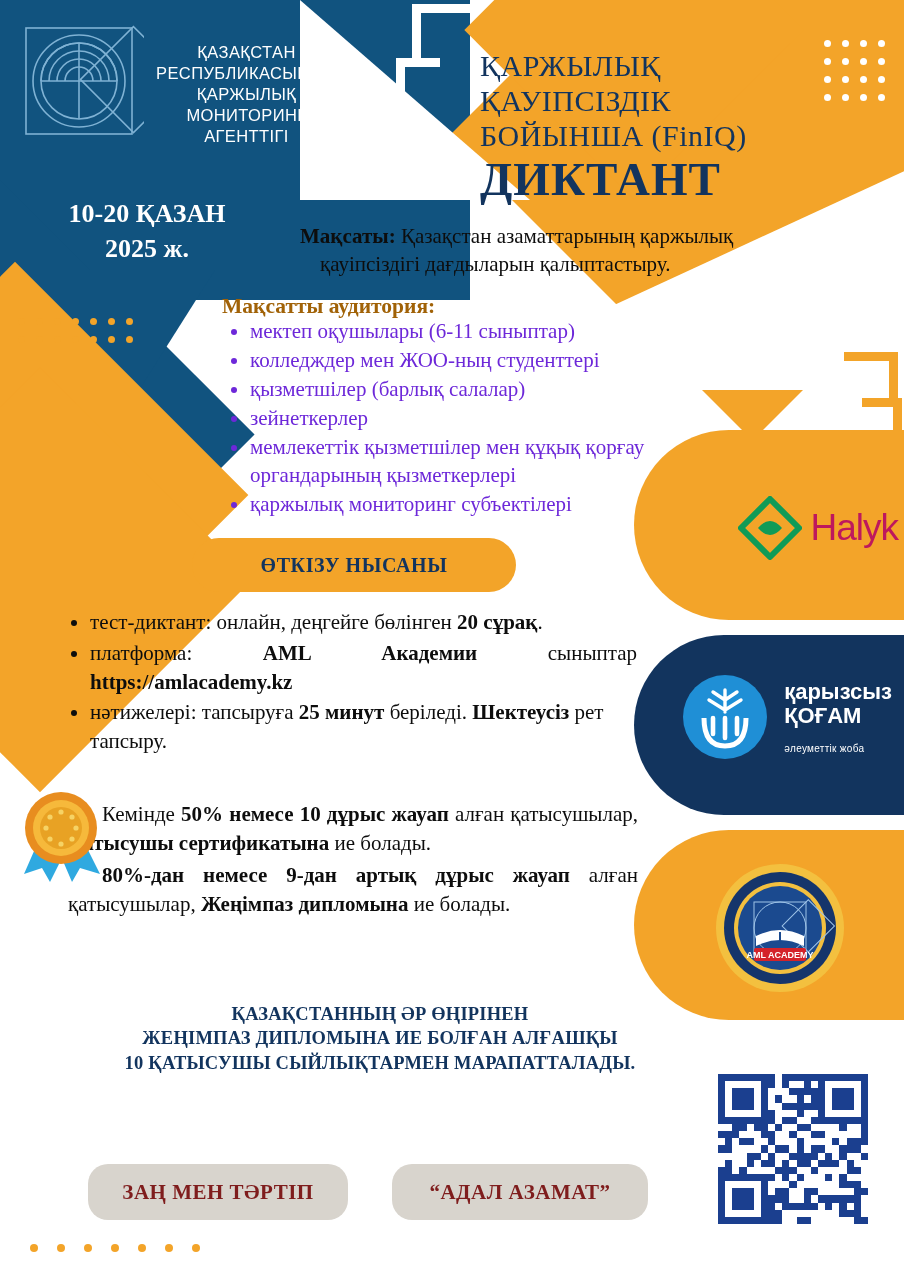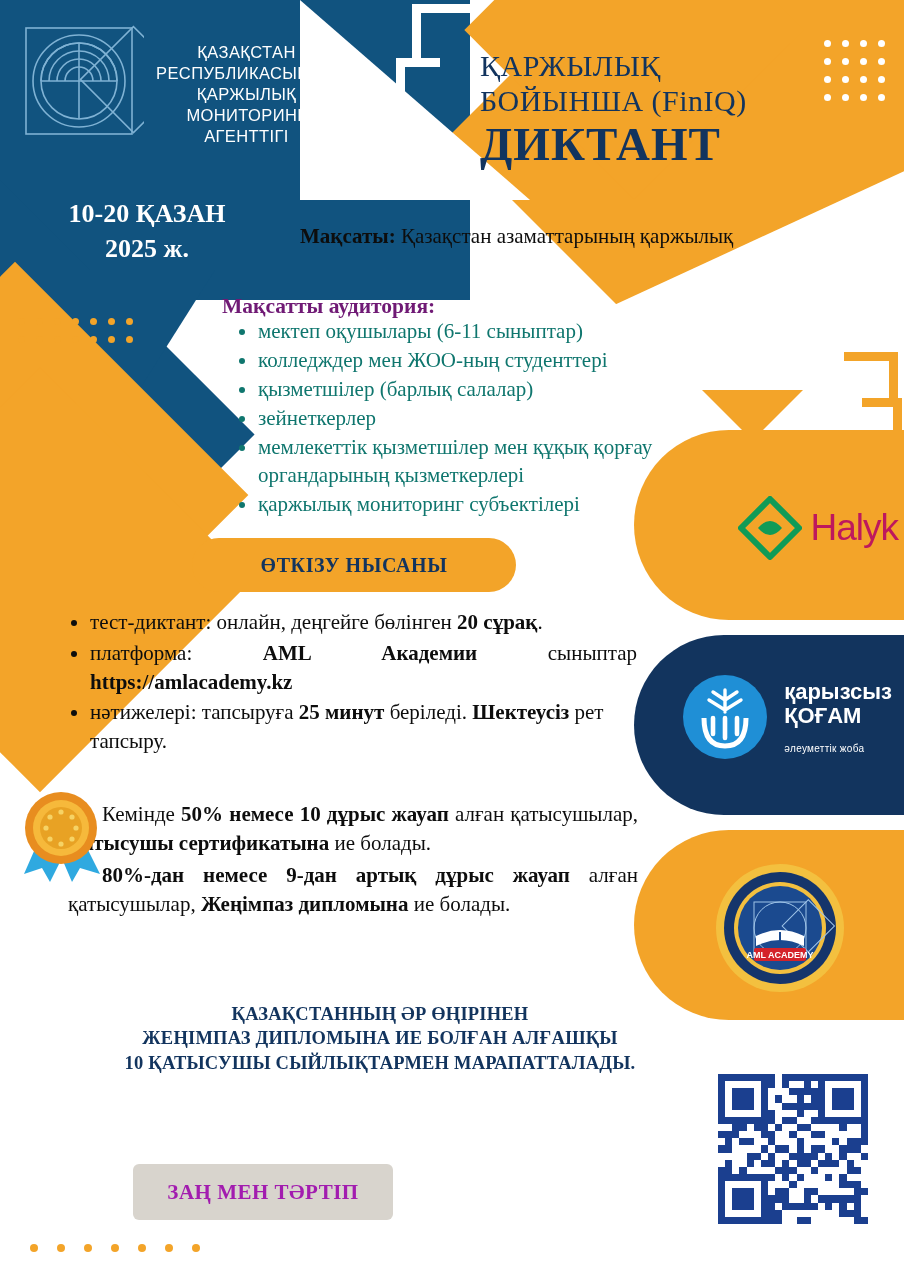--- a/index.html
+++ b/index.html
@@ -164,26 +164,26 @@
   
   .goal {
     position: absolute; left: 300px; top: 222px; width: 545px; z-index: 6;
     font-size: 21px; line-height: 1.35; color: #0d0d0d;
   }
   .goal b { font-weight: bold; }
   .goal .ind { display:block; padding-left: 20px; }
 
   .aud-title {
     position: absolute; left: 222px; top: 294px; z-index: 6;
-    font-size: 21.5px; font-weight: bold; color: #701a75;
+    font-size: 21.5px; font-weight: bold; color: #a16207;
   }
   .aud-list {
-    position: absolute; left: 228px; top: 318px; width: 490px; z-index: 6;
+    position: absolute; left: 220px; top: 318px; width: 490px; z-index: 6;
     margin: 0; padding-left: 30px;
-    font-size: 21px; line-height: 1.33; color: #0f766e;
+    font-size: 21px; line-height: 1.33; color: #6d28d9;
   }
   .aud-list li { margin-bottom: 1px; }
 
   .pill {
     position: absolute; left: 192px; top: 538px;
     width: 324px; height: 54px; z-index: 7;
     background: #f3a429;
     border-radius: 27px;
     display: flex; align-items: center; justify-content: center;
     color: #12345e; font-family: "Liberation Serif", serif;
@@ -210,25 +210,25 @@
   .award-note {
     position: absolute; left: 120px; top: 1002px; width: 520px; z-index: 6;
     font-family: "Liberation Serif", serif;
     font-weight: bold; font-size: 18.5px; line-height: 1.32;
     color: #12345e; text-align: center; letter-spacing: .2px;
   }
 
   .footer-tag {
     position: absolute; z-index: 7;
     background: #d8d4cd;
-    border-radius: 6px;
+    border-radius: 20px;
     display: flex; align-items: center; justify-content: center;
-    color: #a21caf; font-weight: bold;
+    color: #7f1d1d; font-weight: bold;
     font-family: "Liberation Serif", serif;
-    font-size: 21px; letter-spacing: .5px; margin-left: 45px;
+    font-size: 21px; letter-spacing: .5px;
   }
   #tag1 { left: 88px; top: 1164px; width: 260px; height: 56px; }
   #tag2 { left: 392px; top: 1164px; width: 256px; height: 56px; }
 
   
   .medal { position: absolute; left: 14px; top: 788px; width: 96px; height: 96px; z-index: 8; }
 
   
   .halyk {
     position: absolute; right: 6px; top: 496px; z-index: 9;
@@ -343,31 +343,33 @@
       <div>ҚАЗАҚСТАН</div>
       <div>РЕСПУБЛИКАСЫНЫҢ</div>
       <div>ҚАРЖЫЛЫҚ</div>
       <div>МОНИТОРИНГ</div>
       <div>АГЕНТТІГІ</div>
     </div>
   </div>
 
   <div class="title-block">
     <div class="title-line">ҚАРЖЫЛЫҚ</div>
+    <div class="title-line">ҚАУІПСІЗДІК</div>
     <div class="title-line">БОЙЫНША (FinIQ)</div>
     <div class="title-main">ДИКТАНТ</div>
   </div>
 
   <div class="date-block">
     <div>10-20 ҚАЗАН</div>
     <div>2025 ж.</div>
   </div>
 
   <div class="goal">
     <span><b>Мақсаты:</b><span> Қазақстан азаматтарының қаржылық</span></span>
+    <span class="ind">қауіпсіздігі дағдыларын қалыптастыру.</span>
   </div>
 
   <div class="aud-title">Мақсатты аудитория:</div>
   <ul class="aud-list">
     <li>мектеп оқушылары (6-11 сыныптар)</li>
     <li>колледждер мен ЖОО-ның студенттері</li>
     <li>қызметшілер (барлық салалар)</li>
     <li>зейнеткерлер</li>
     <li>мемлекеттік қызметшілер мен құқық қорғау органдарының қызметкерлері</li>
     <li>қаржылық мониторинг субъектілері</li>
@@ -888,20 +890,21 @@
         <i></i>
         <i></i>
         <i></i>
         <i></i>
         <i class="on"></i>
         <i class="on"></i>
       </div>
   </div>
 
   <div class="footer-tag" id="tag1">ЗАҢ МЕН ТӘРТІП</div>
+  <div class="footer-tag" id="tag2">“АДАЛ АЗАМАТ”</div>
 
   <div class="bottom-dots">
     <span></span>
       <span></span>
       <span></span>
       <span></span>
       <span></span>
       <span></span>
       <span></span>
   </div>

